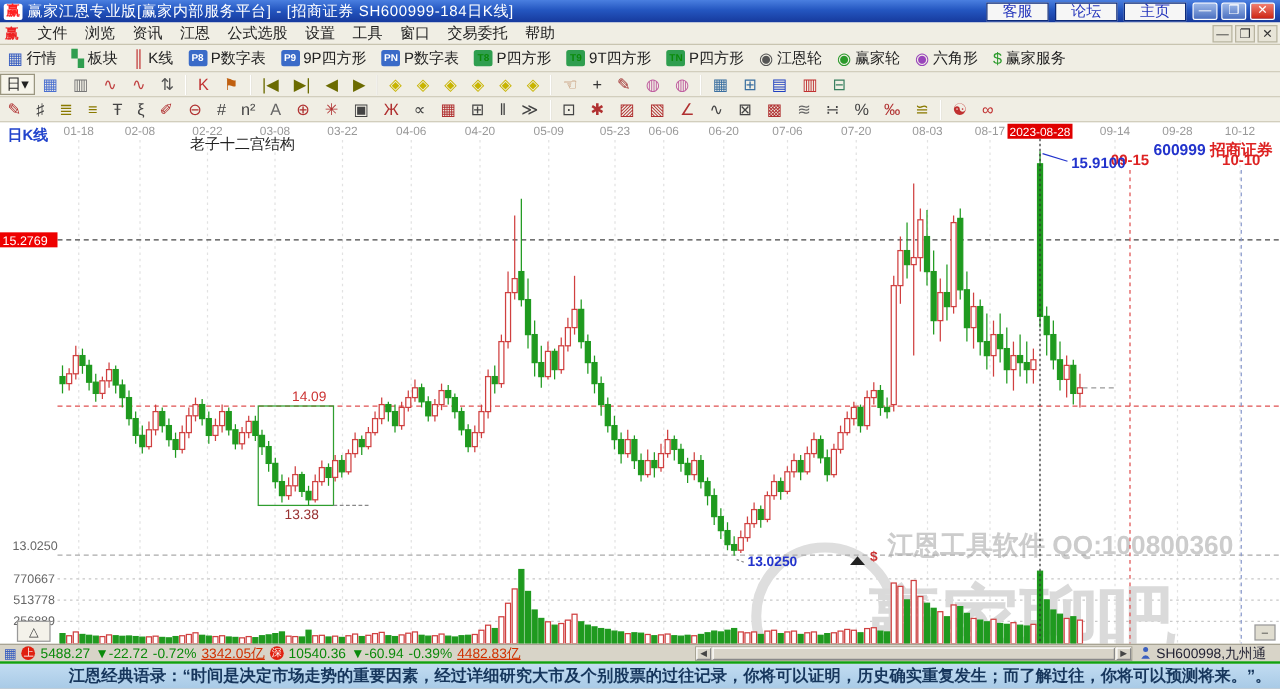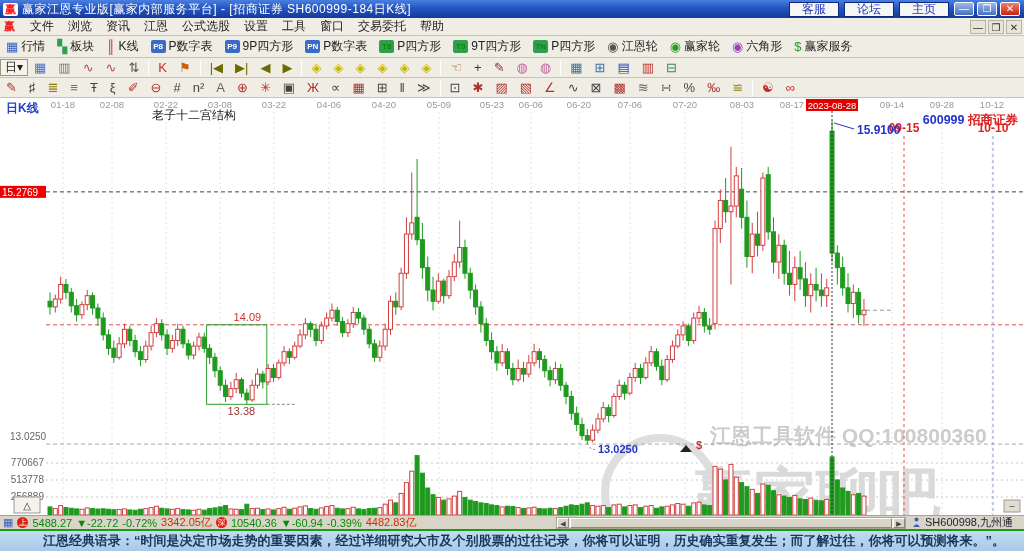--- a/index.html
+++ b/index.html
@@ -50,33 +50,33 @@
     font-size:12px; z-index:3; }
   
   #statusbar { position:absolute; left:0; top:515px; width:1024px; height:14px;
     background:#d8d4c8; border-top:1px solid #a8a494; display:flex; align-items:center;
     font-size:11px; overflow:hidden; }
   #statusbar .seg { display:flex; align-items:center; gap:4px; white-space:nowrap; }
   #status-left { width:556px; overflow:hidden; padding-left:3px; }
   .idx-ico { display:inline-block; width:11px; height:11px; border-radius:50%; background:#e02010;
     color:#fff; font-size:8px; line-height:11px; text-align:center; flex:0 0 auto; }
   .grid-ico { color:#3a5fc0; font-size:11px; }
-  .green { color:#0a8a0a; } .redv { color:#d03000; }
+  .green { color:#0a8a0a; } .redv { color:#d03000;text-decoration:underline; }
   #scrollbar { width:350px; height:12px; background:#ece9dd; border:1px solid #a8a494;
     display:flex; align-items:center; }
   #scrollbar .arr { width:12px; height:10px; font-size:7px; line-height:10px; text-align:center;
     color:#444; background:#d8d4c8; border:1px solid #fff; border-right-color:#888; border-bottom-color:#888; }
   #scrollbar .thumb { flex:1; height:10px; background:#d8d4c8; border:1px solid #fff;
     border-right-color:#888; border-bottom-color:#888; margin:0 1px; }
   #status-right { flex:1; display:flex; align-items:center; gap:3px; padding-left:6px; color:#223; }
   
   #tickerbar { position:absolute; left:0; top:529px; width:1024px; height:22px;
     background:linear-gradient(180deg,#c2dcf2,#a8cae6); border-top:2px solid #12a012;
     display:flex; align-items:center; color:#16365c; font-weight:bold; font-size:13px; }
-  #tickerbar .txt { padding-left:43px; white-space:nowrap; }
+  #tickerbar .txt { padding-left:55px; white-space:nowrap; }
   svg text { font-family:"Liberation Sans", sans-serif; }
 </style>
 </head>
 <body>
 
 <div id="app">
 
   <div id="titlebar">
     <span class="logo">赢</span>
     <span class="ttl">赢家江恩专业版[赢家内部服务平台] - [招商证券  SH600999-184日K线]</span>

